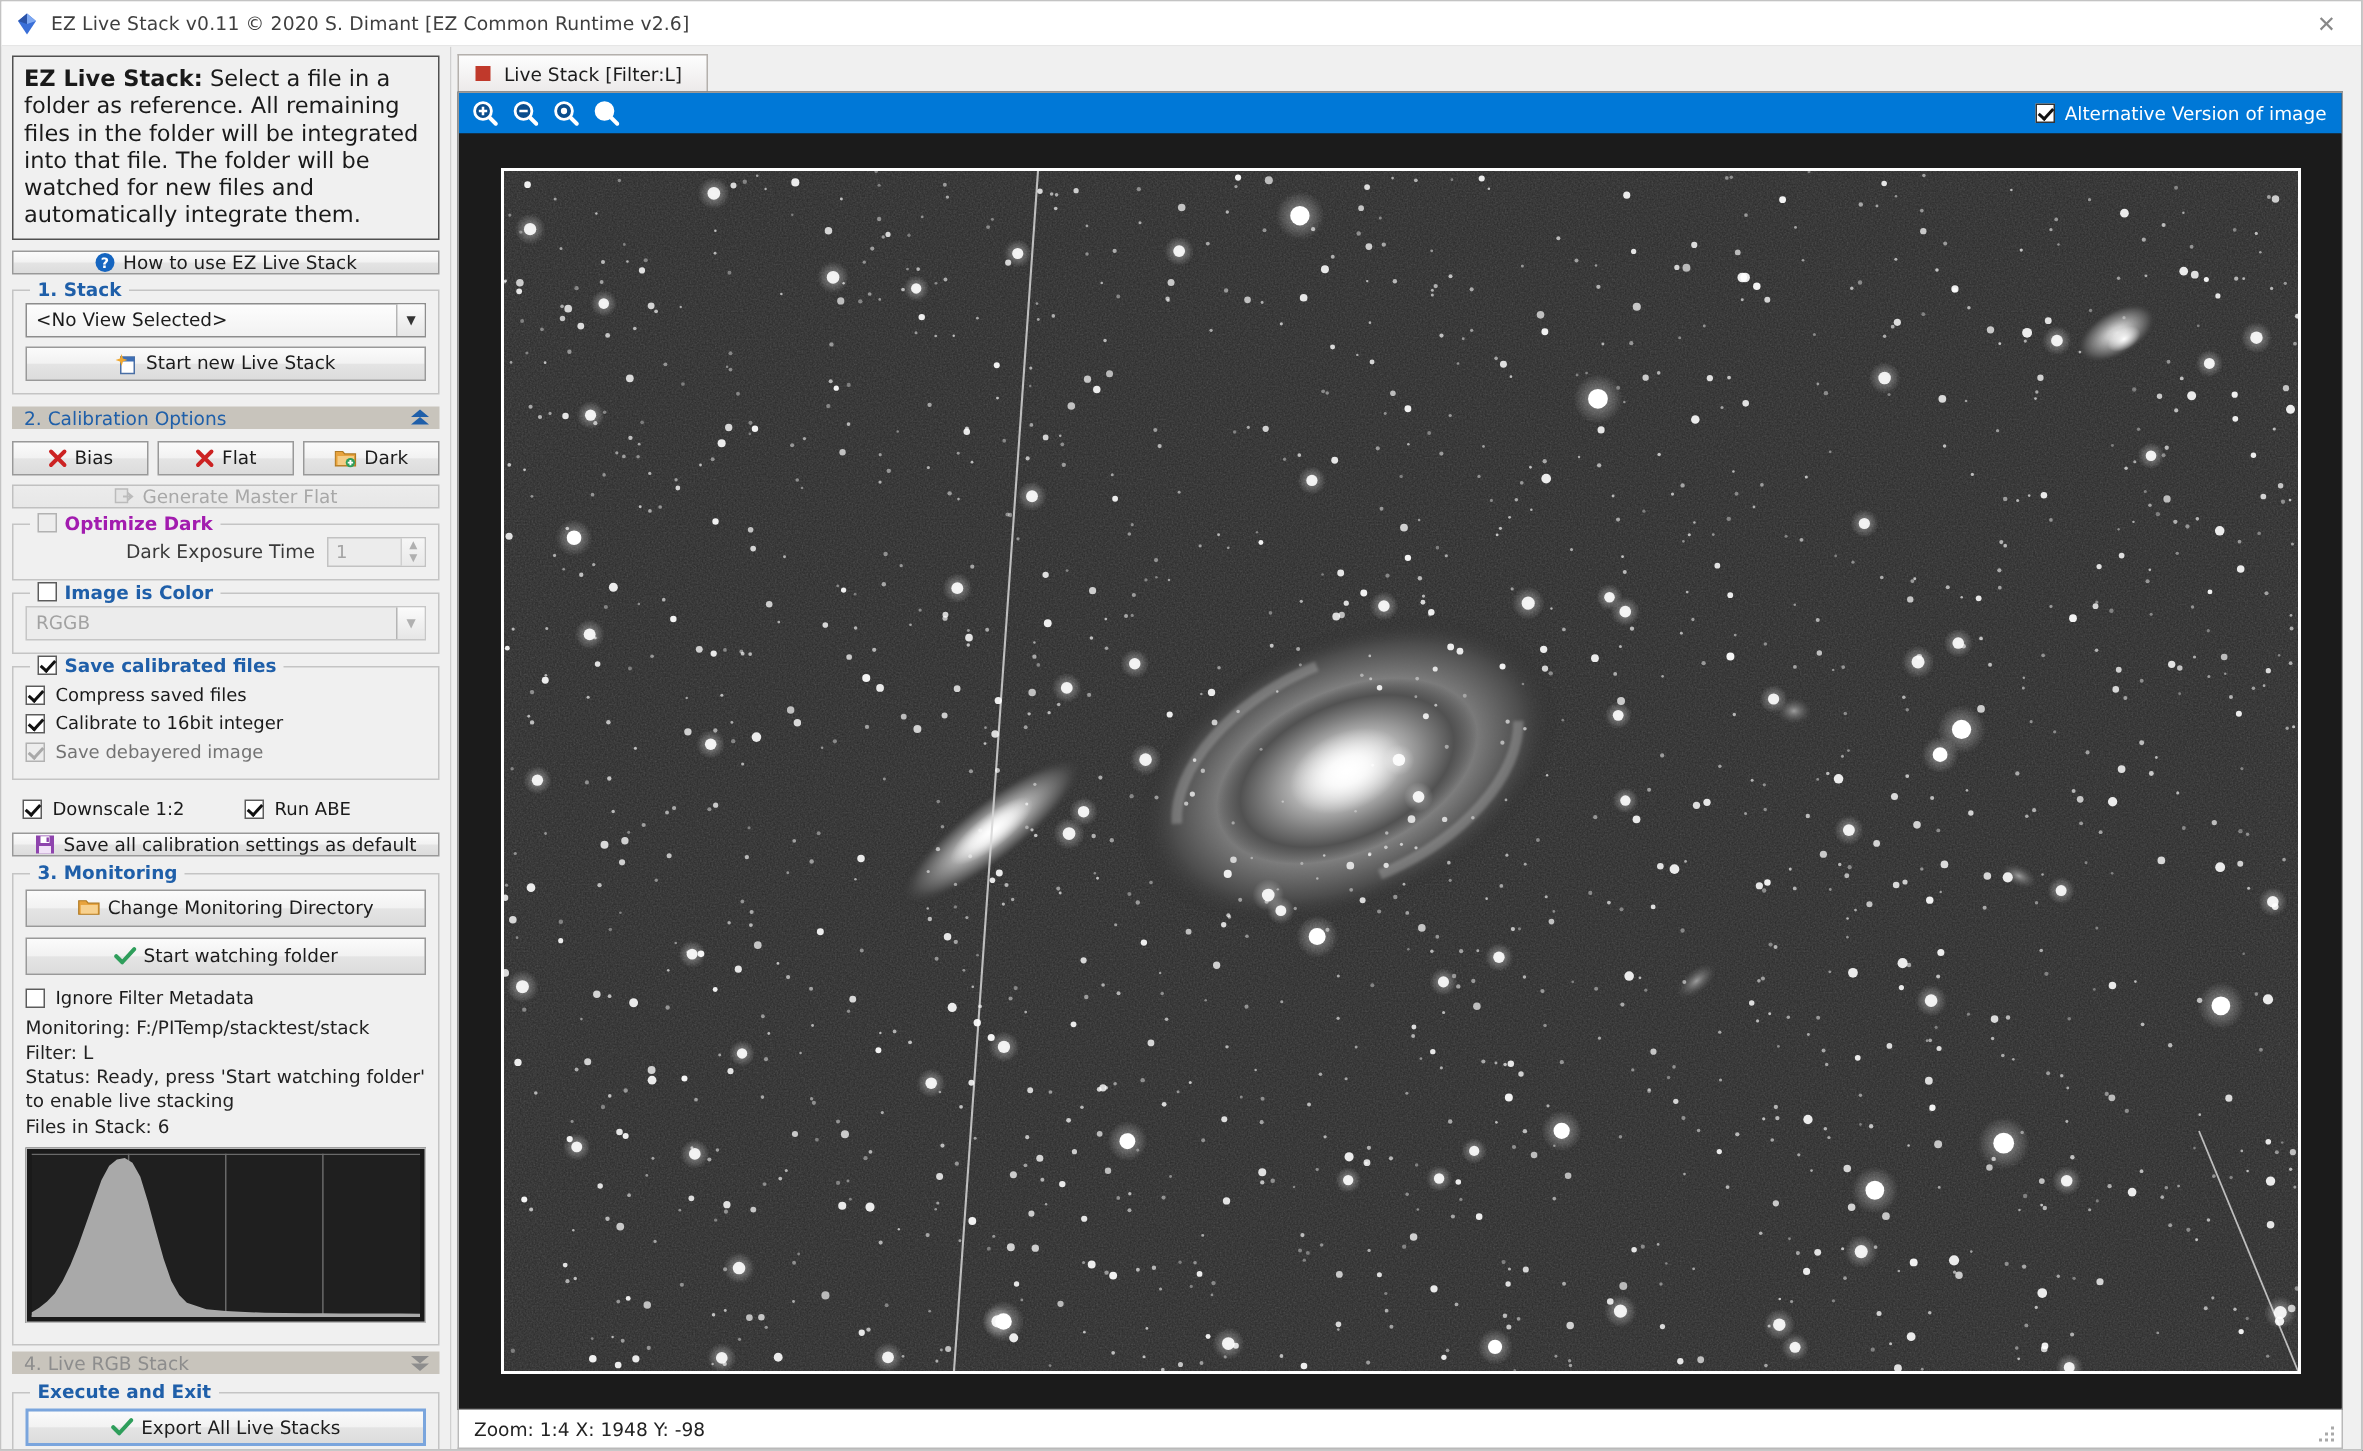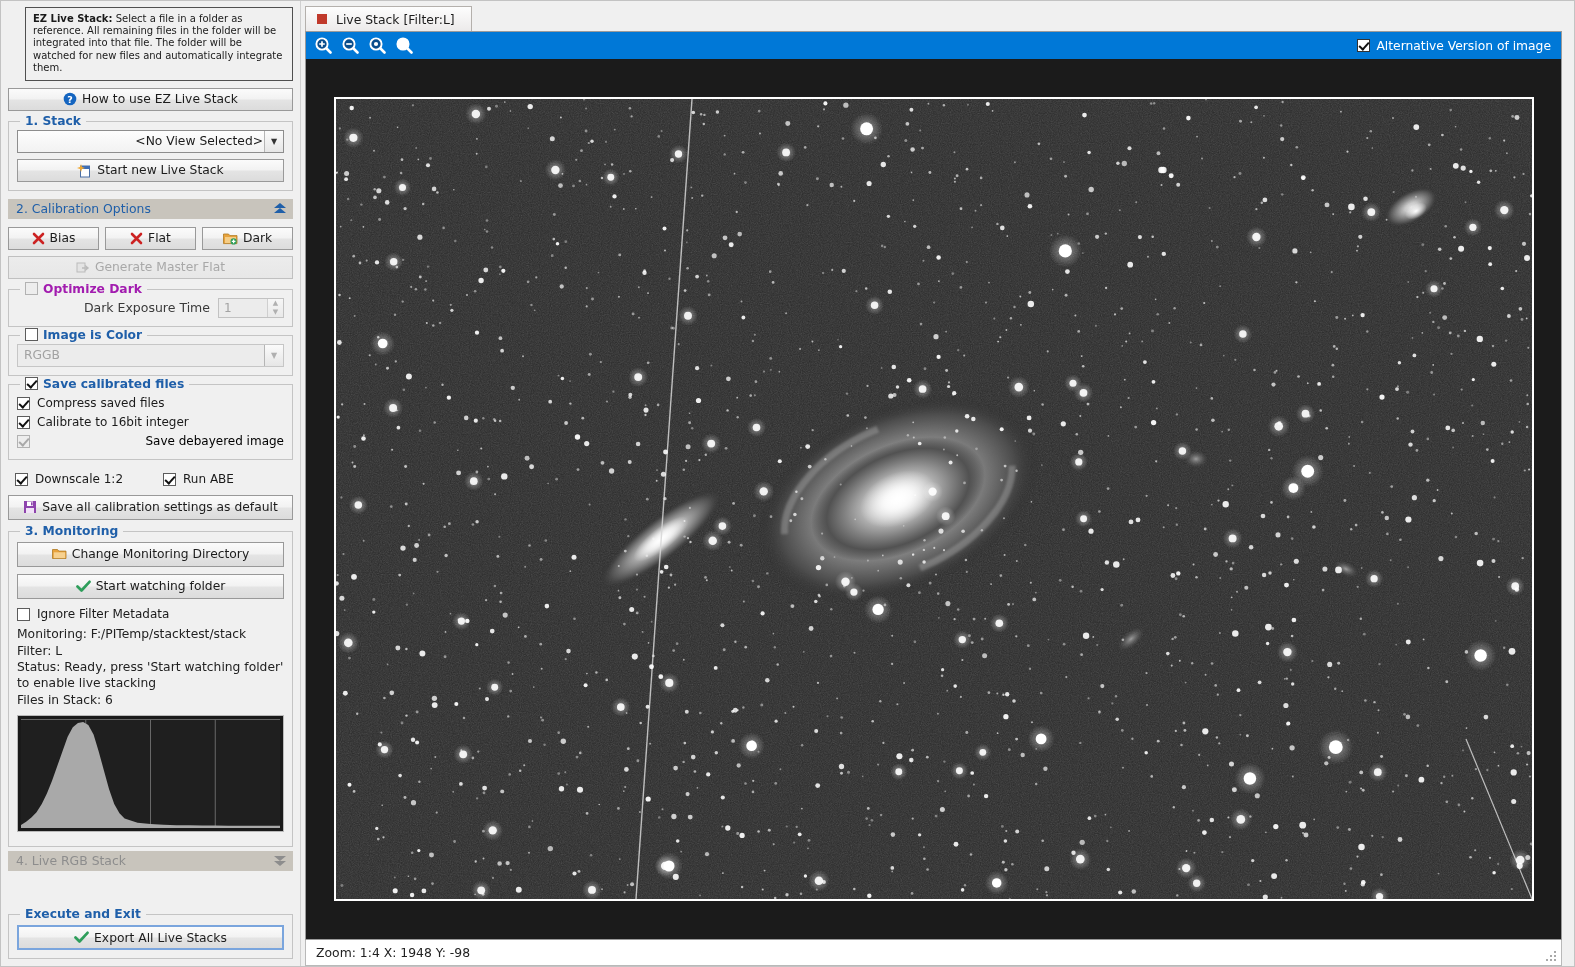--- a/index.html
+++ b/index.html
@@ -47,23 +47,22 @@
     border-right: 1px solid #d0d0d0;
     padding: 6px 7px 0 7px;
     display: flex; flex-direction: column;
     overflow: hidden;
   }
   .helpbox {
     border: 1px solid #505050;
     background: #f0f0f0;
     padding: 5px 7px 6px 7px;
     line-height: 1.22;
-    font-size: 10px;
+    font-size: 15px;
     margin-bottom: 7px;
-    margin-left: 17px;
   }
   .helpbox b { font-weight: bold; }
 
   
   .btn {
     display: flex; align-items: center; justify-content: center;
     gap: 5px;
     height: 23px;
     background: linear-gradient(to bottom,#fbfbfb 0%,#f2f2f2 48%,#e4e4e4 52%,#dcdcdc 100%);
     border: 1px solid #999;
@@ -142,21 +141,21 @@
   }
   .cbox.checked::after {
     content: "";
     position: absolute; left: 3px; top: 0px;
     width: 4px; height: 8px;
     border: solid #111; border-width: 0 2px 2px 0;
     transform: rotate(42deg);
   }
   .cbox.dis { border-color: #b2b2b2; background: #ededed; }
   .cbox.dis.checked::after { border-color: #a9a9a9; }
-  .cbrow.dis { color: #000000; justify-content: space-between; }
+  .cbrow.dis { color: #737373; }
 
   .spin {
     width: 66px; height: 20px; display: flex;
     border: 1px solid #c2c2c2; background: #ececec;
     font-size: 12px; color: #a3a3a3; align-items: center;
     padding-left: 5px; position: relative;
   }
   .spin .sb {
     position: absolute; right: 0; top:0; bottom:0; width: 16px;
     display:flex; flex-direction: column;
@@ -221,20 +220,31 @@
   }
   .grip { position:absolute; right:3px; bottom:2px; width:14px; height:14px; }
 
   .icosvg { display: block; }
 </style>
 </head>
 <body>
 
 <div id="app">
 
+  <div class="titlebar">
+    <span class="title-icon">
+      <svg class="icosvg" width="16" height="16" viewBox="0 0 16 16">
+        <polygon points="8,1 14,6 8,15 2,6" fill="#3a6fd8"></polygon>
+        <polygon points="8,1 14,6 8,8" fill="#7fa9f2"></polygon>
+        <polygon points="8,1 2,6 8,8" fill="#2b53a8"></polygon>
+      </svg>
+    </span>
+    <span class="title-text">EZ Live Stack v0.11 © 2020 S. Dimant [EZ Common Runtime v2.6]</span>
+    <span class="title-close">✕</span>
+  </div>
 
   <div class="body">
 
     <div class="sidebar">
 
       <div class="helpbox">
         <b>EZ Live Stack:</b><span> Select a file in a folder as reference. All remaining files in the folder will be integrated into that file. The folder will be watched for new files and automatically integrate them.</span>
       </div>
 
       <div class="btn" style="margin-bottom:10px;">
@@ -242,21 +252,21 @@
           <svg class="icosvg" width="14" height="14" viewBox="0 0 14 14">
             <circle cx="7" cy="7" r="6.3" fill="#1565c0"></circle>
             <text x="7" y="10.6" font-size="9.5" font-family="DejaVu Sans" font-weight="bold" fill="#fff" text-anchor="middle">?</text>
           </svg>
         </span>
         <span>How to use EZ Live Stack</span>
       </div>
 
       <div class="group">
         <div class="glabel">1. Stack</div>
-        <div class="combo" style="margin-bottom:6px;justify-content:flex-end;">
+        <div class="combo" style="margin-bottom:6px;">
           <span>&lt;No View Selected&gt;</span>
           <span class="arrowbox">▼</span>
         </div>
         <div class="btn">
           <span>
             <svg class="icosvg" width="15" height="15" viewBox="0 0 15 15">
               <rect x="3.5" y="3" width="9" height="11" fill="#fff" stroke="#4a6fa5" stroke-width="1"></rect>
               <rect x="3.5" y="3" width="9" height="3" fill="#3f6fb5"></rect>
               <path d="M4 1 L5 4 L8 5 L5 6 L4 9 L3 6 L0 5 L3 4 Z" fill="#f0a830"></path>
             </svg>

